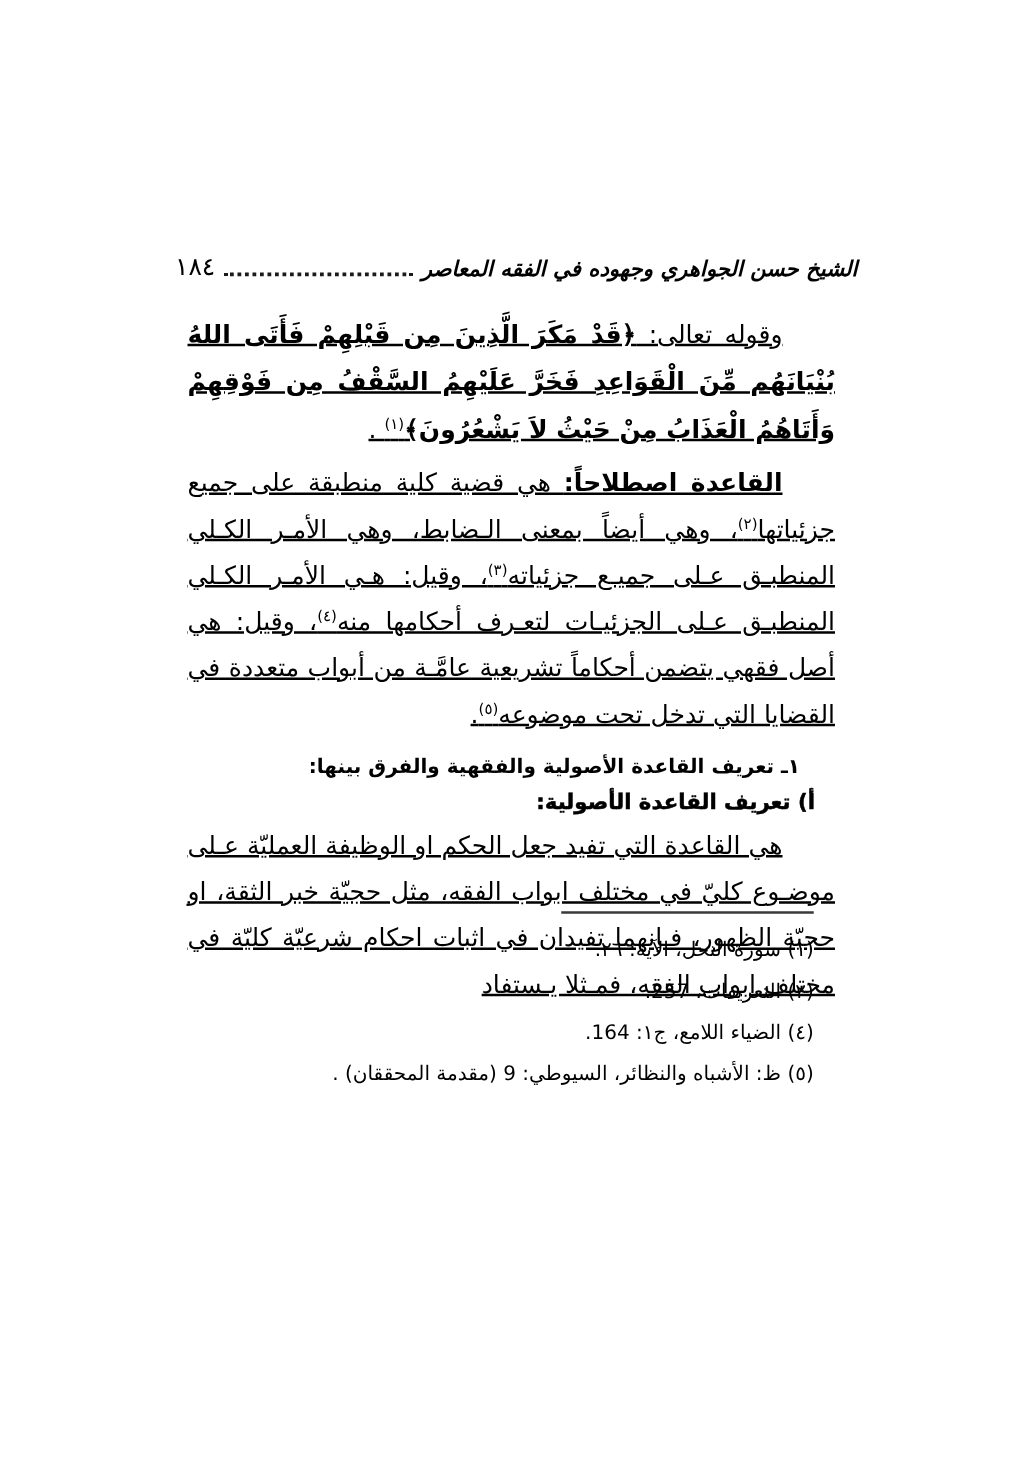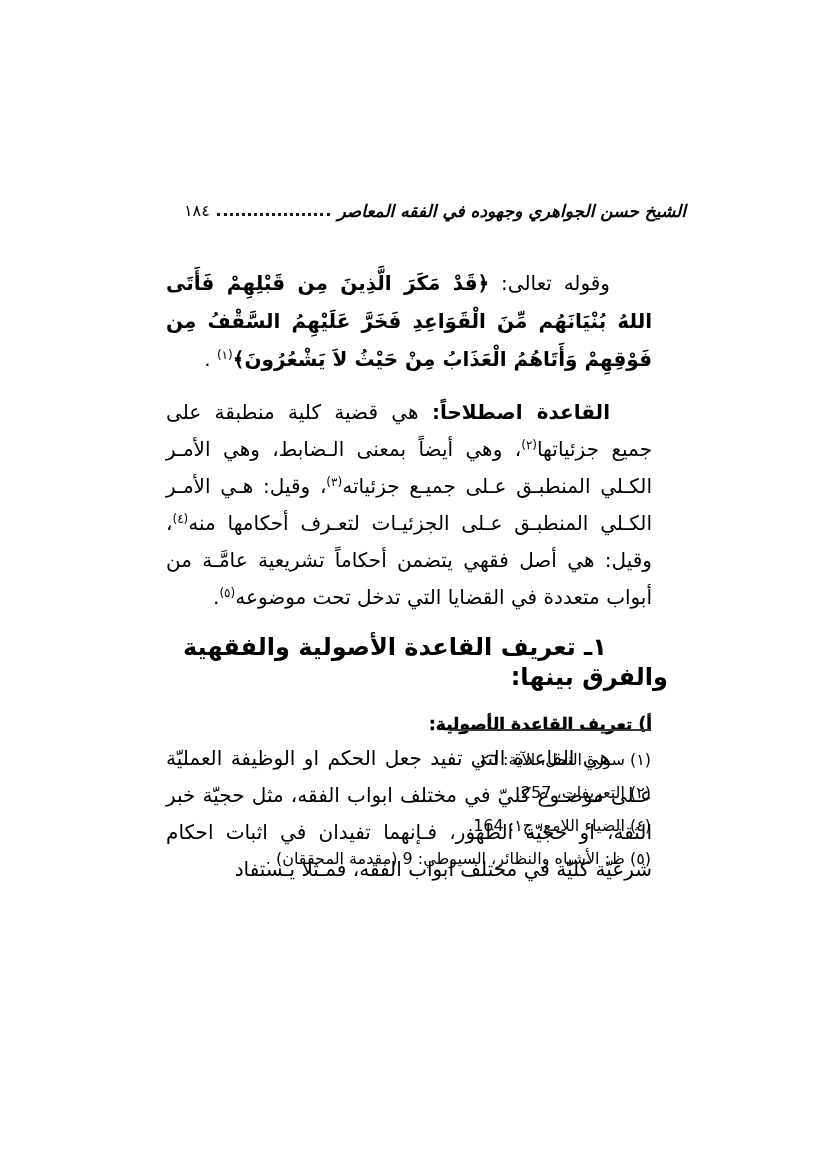--- a/index.html
+++ b/index.html
@@ -24,52 +24,51 @@
     white-space:nowrap;
     letter-spacing:.2px;
   }
   .leader{
     flex:1 1 auto;
     border-bottom:3px dotted #1b1b1b;
     margin:0 7px 5px 7px;
     min-width:30px;
   }
   .page-number{
-    font-size:16px;
+    font-size:20px;
     white-space:nowrap;
     padding-bottom:1px;
-    margin-left:44px;
   }
   
   .text-block{
     position:absolute;top:248px;right:158px;left:150px;
     font-size:20px;line-height:37px;
     text-align:justify;text-align-last:right;
   }
-  .para{margin:16px;}
+  .para{margin:0;text-decoration:underline;}
   .verse-para{line-height:38px;margin-bottom:6px;}
   .para-indent{text-indent:42px;}
   .quran{font-weight:bold;}
   .verse-intro{font-weight:normal;}
   .lead-bold{font-weight:bold;}
   .fn-ref{
     font-size:12px;line-height:0;
     vertical-align:7px;
     font-weight:normal;
     letter-spacing:-1px;
   }
   .num-heading{
     margin:8px 0 0 0;
-    font-size:24px;font-weight:bold;
+    font-size:16px;font-weight:bold;
     line-height:30px;
     text-indent:28px;
-    text-align:center;text-align-last:right;
+    text-align:left;text-align-last:right;
   }
   .sub-heading{
-    margin:18px 0 0 0;
+    margin:0 0 0 0;
     font-size:17px;font-weight:bold;
     line-height:28px;
     text-indent:16px;
     text-align:right;text-align-last:right;
     letter-spacing:.3px;
     -webkit-text-stroke:.4px #000;
   }
   .usuli-para{margin-top:2px;}
   
   .footnotes{

